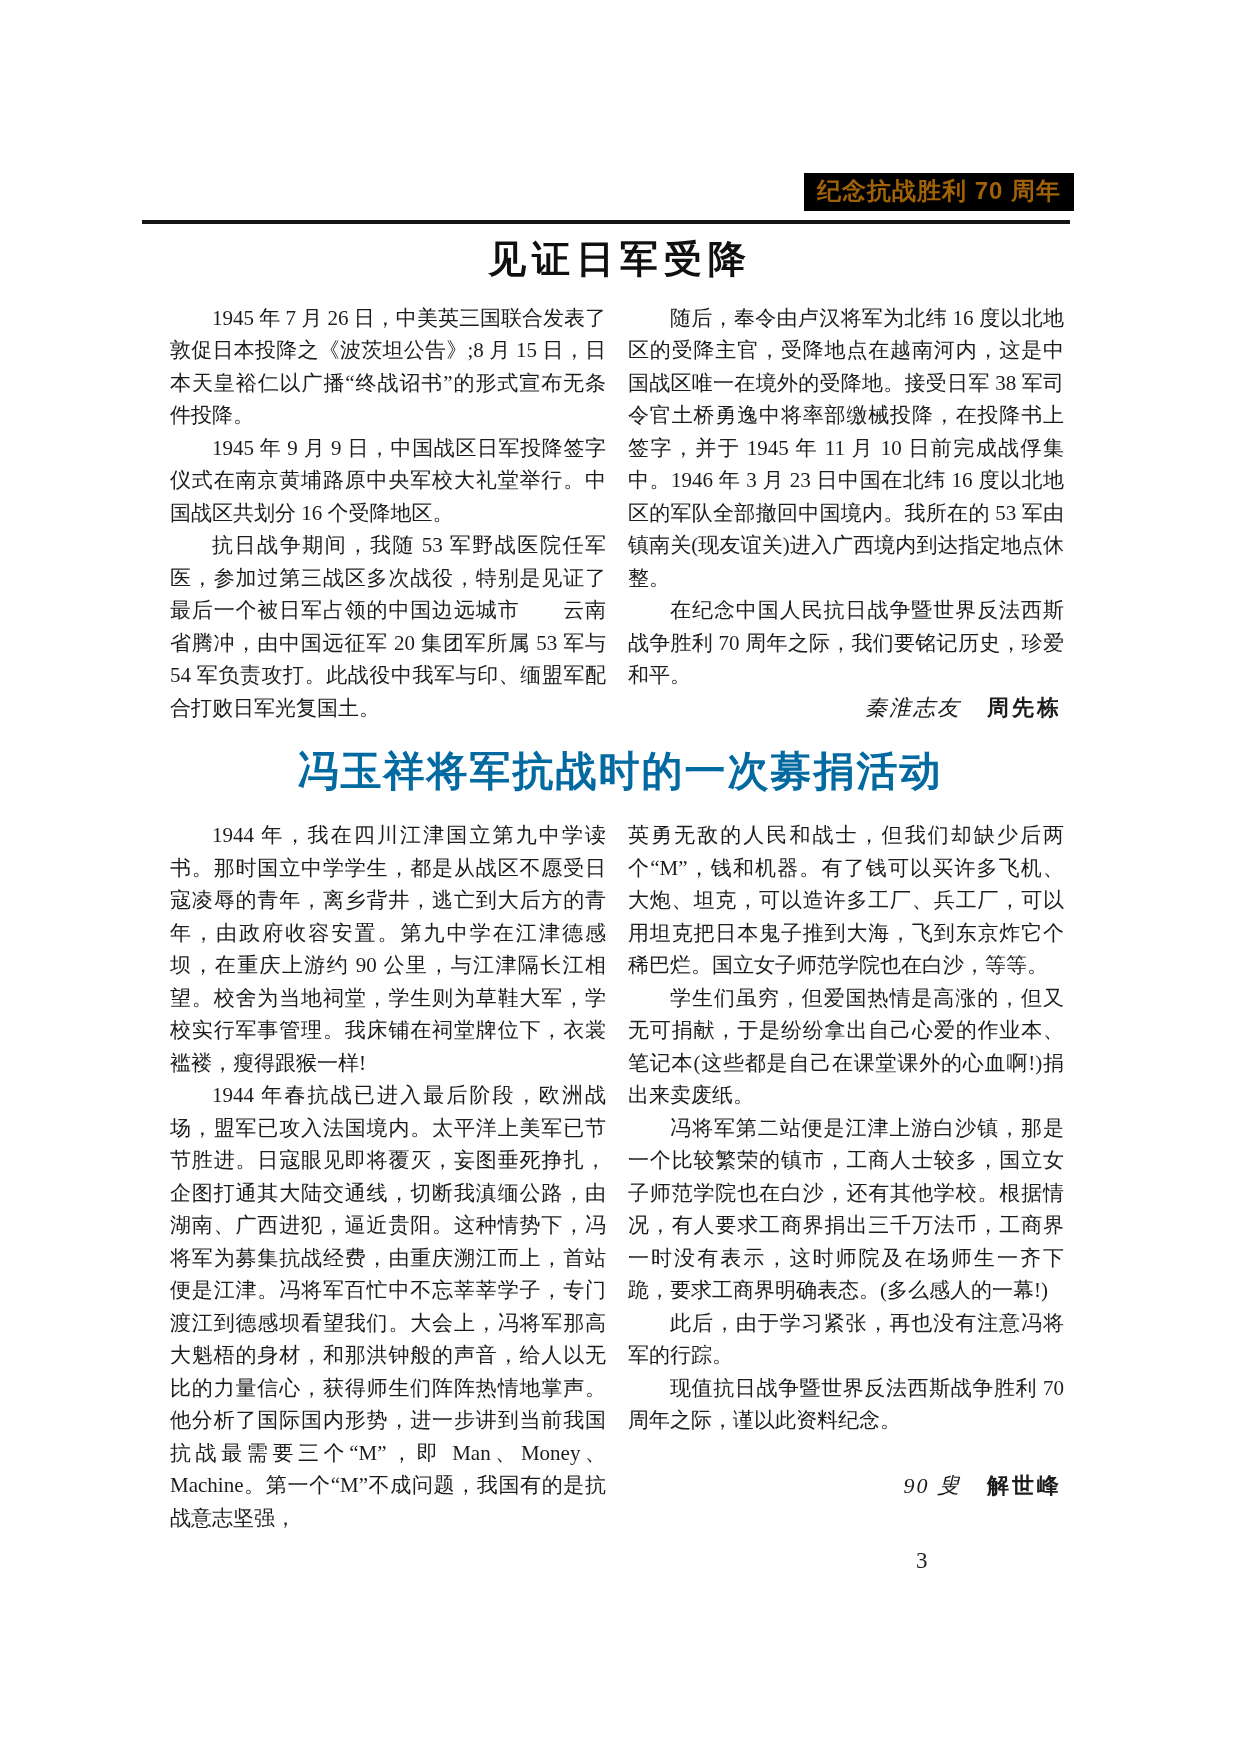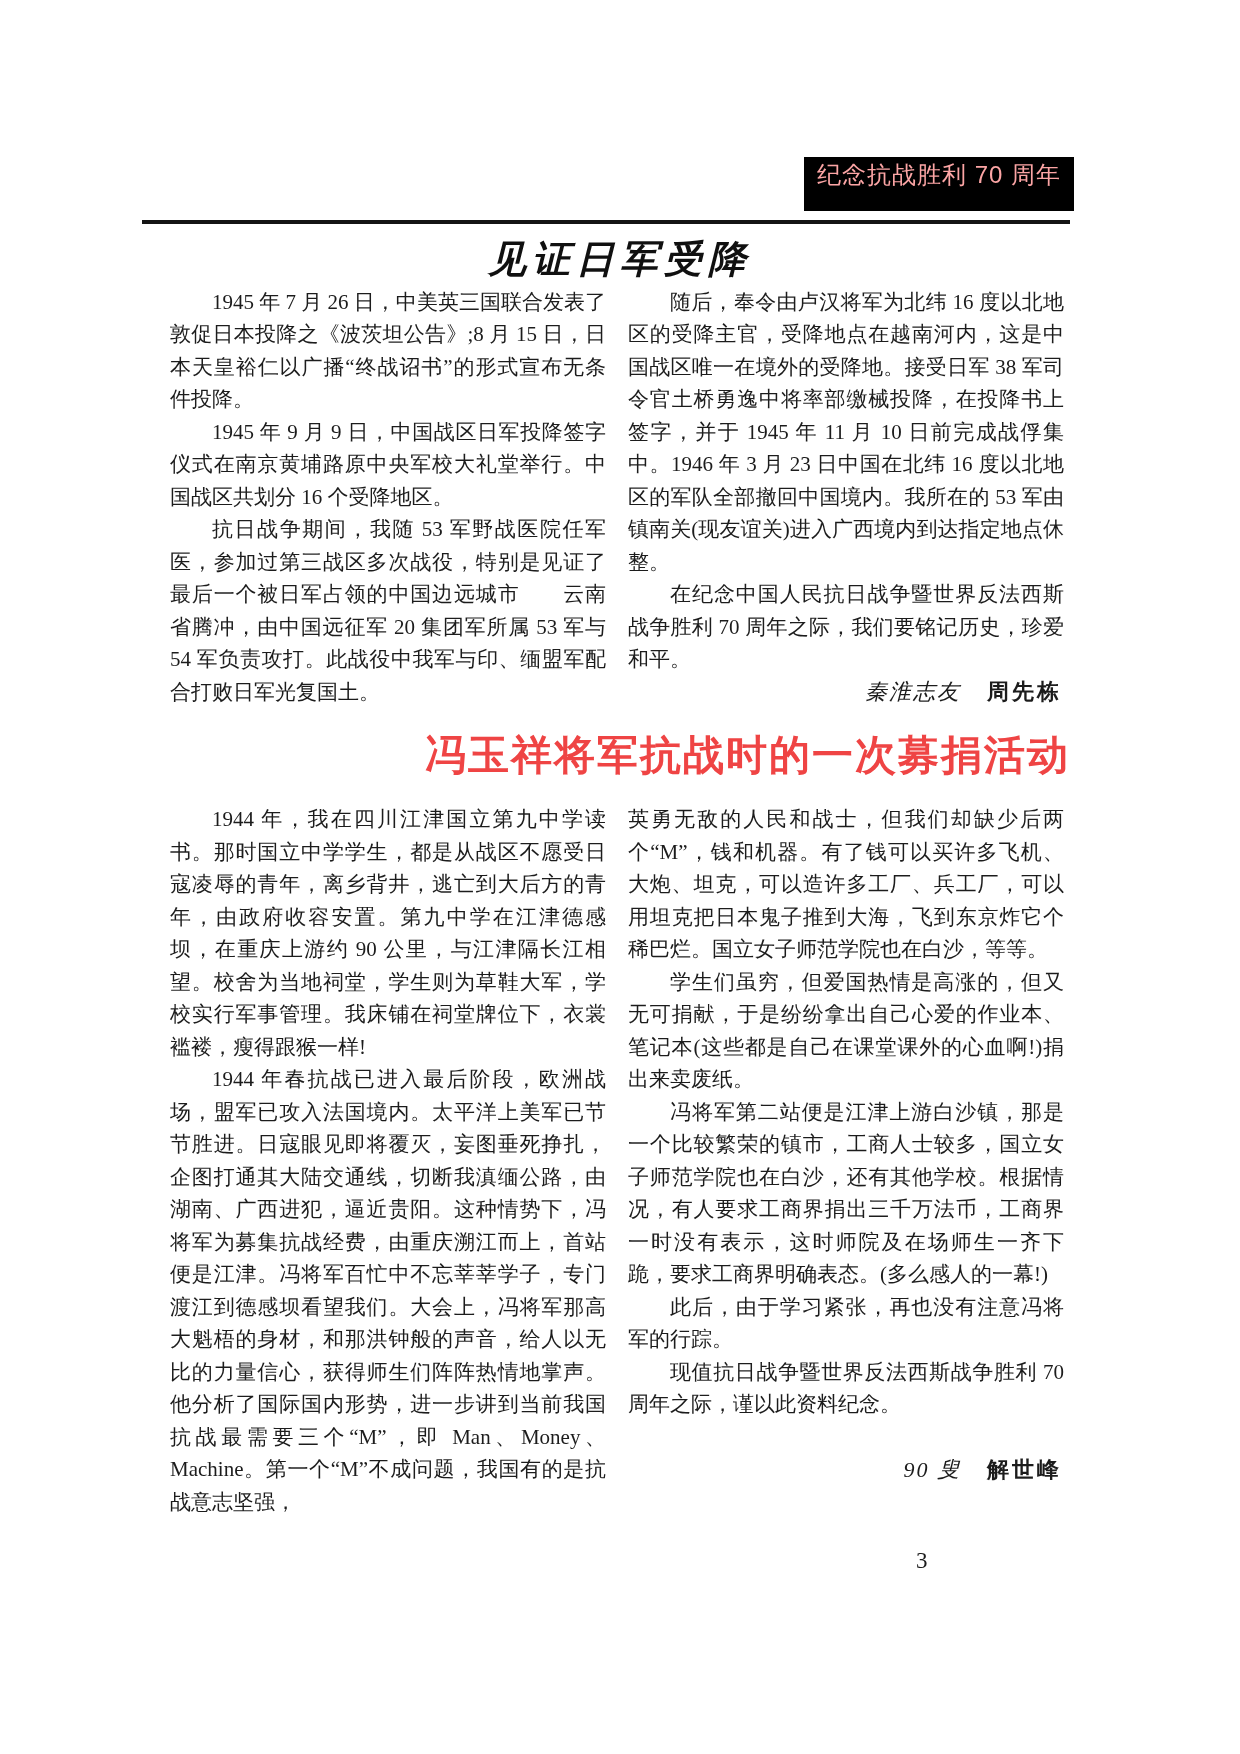--- a/index.html
+++ b/index.html
@@ -7,36 +7,36 @@
     width:1240px; height:1754px; position:relative;
     background:#ffffff; color:#1c1c1c;
     font-family:"Liberation Serif","DejaVu Serif",serif;
     overflow:hidden;
   }
   .content { position:absolute; left:170px; top:158px; width:900px; }
 
   .header-band { position:relative; height:62px; }
   .header-tag {
     position:absolute; right:-4px; bottom:9px;
-    background:#000000; color:#fca5a5;
+    background:#000000; color:#a16207;
     font-family:"Liberation Sans","DejaVu Sans",sans-serif;
-    font-weight:normal; font-size:24px; line-height:1;
-    padding:6px 13px 24px; letter-spacing:1px;
+    font-weight:bold; font-size:24px; line-height:1;
+    padding:6px 13px 8px; letter-spacing:1px;
     white-space:nowrap;
   }
   .rule { height:0; border-top:4px solid #141414; margin-left:-28px; }
 
   .a-title-1 {
     text-align:center; color:#101010;
     font-family:"Liberation Sans","DejaVu Sans",sans-serif;
     font-weight:bold; font-size:38px; line-height:1.15;
-    letter-spacing:6px; margin:14px 0 4px;font-style:italic;
+    letter-spacing:6px; margin:14px 0 20px;
   }
   .a-title-2 {
-    text-align:right; color:#ef4444;
+    text-align:center; color:#0369a1;
     font-family:"Liberation Sans","DejaVu Sans",sans-serif;
     font-weight:bold; font-size:41px; line-height:1.15;
     letter-spacing:2px; margin:24px 0 24px;
   }
 
   .cols { display:flex; gap:22px; }
   .col {
     width:436px; flex:0 0 436px;
     font-size:21px; line-height:32.5px;
     text-align:justify; color:#1c1c1c;

